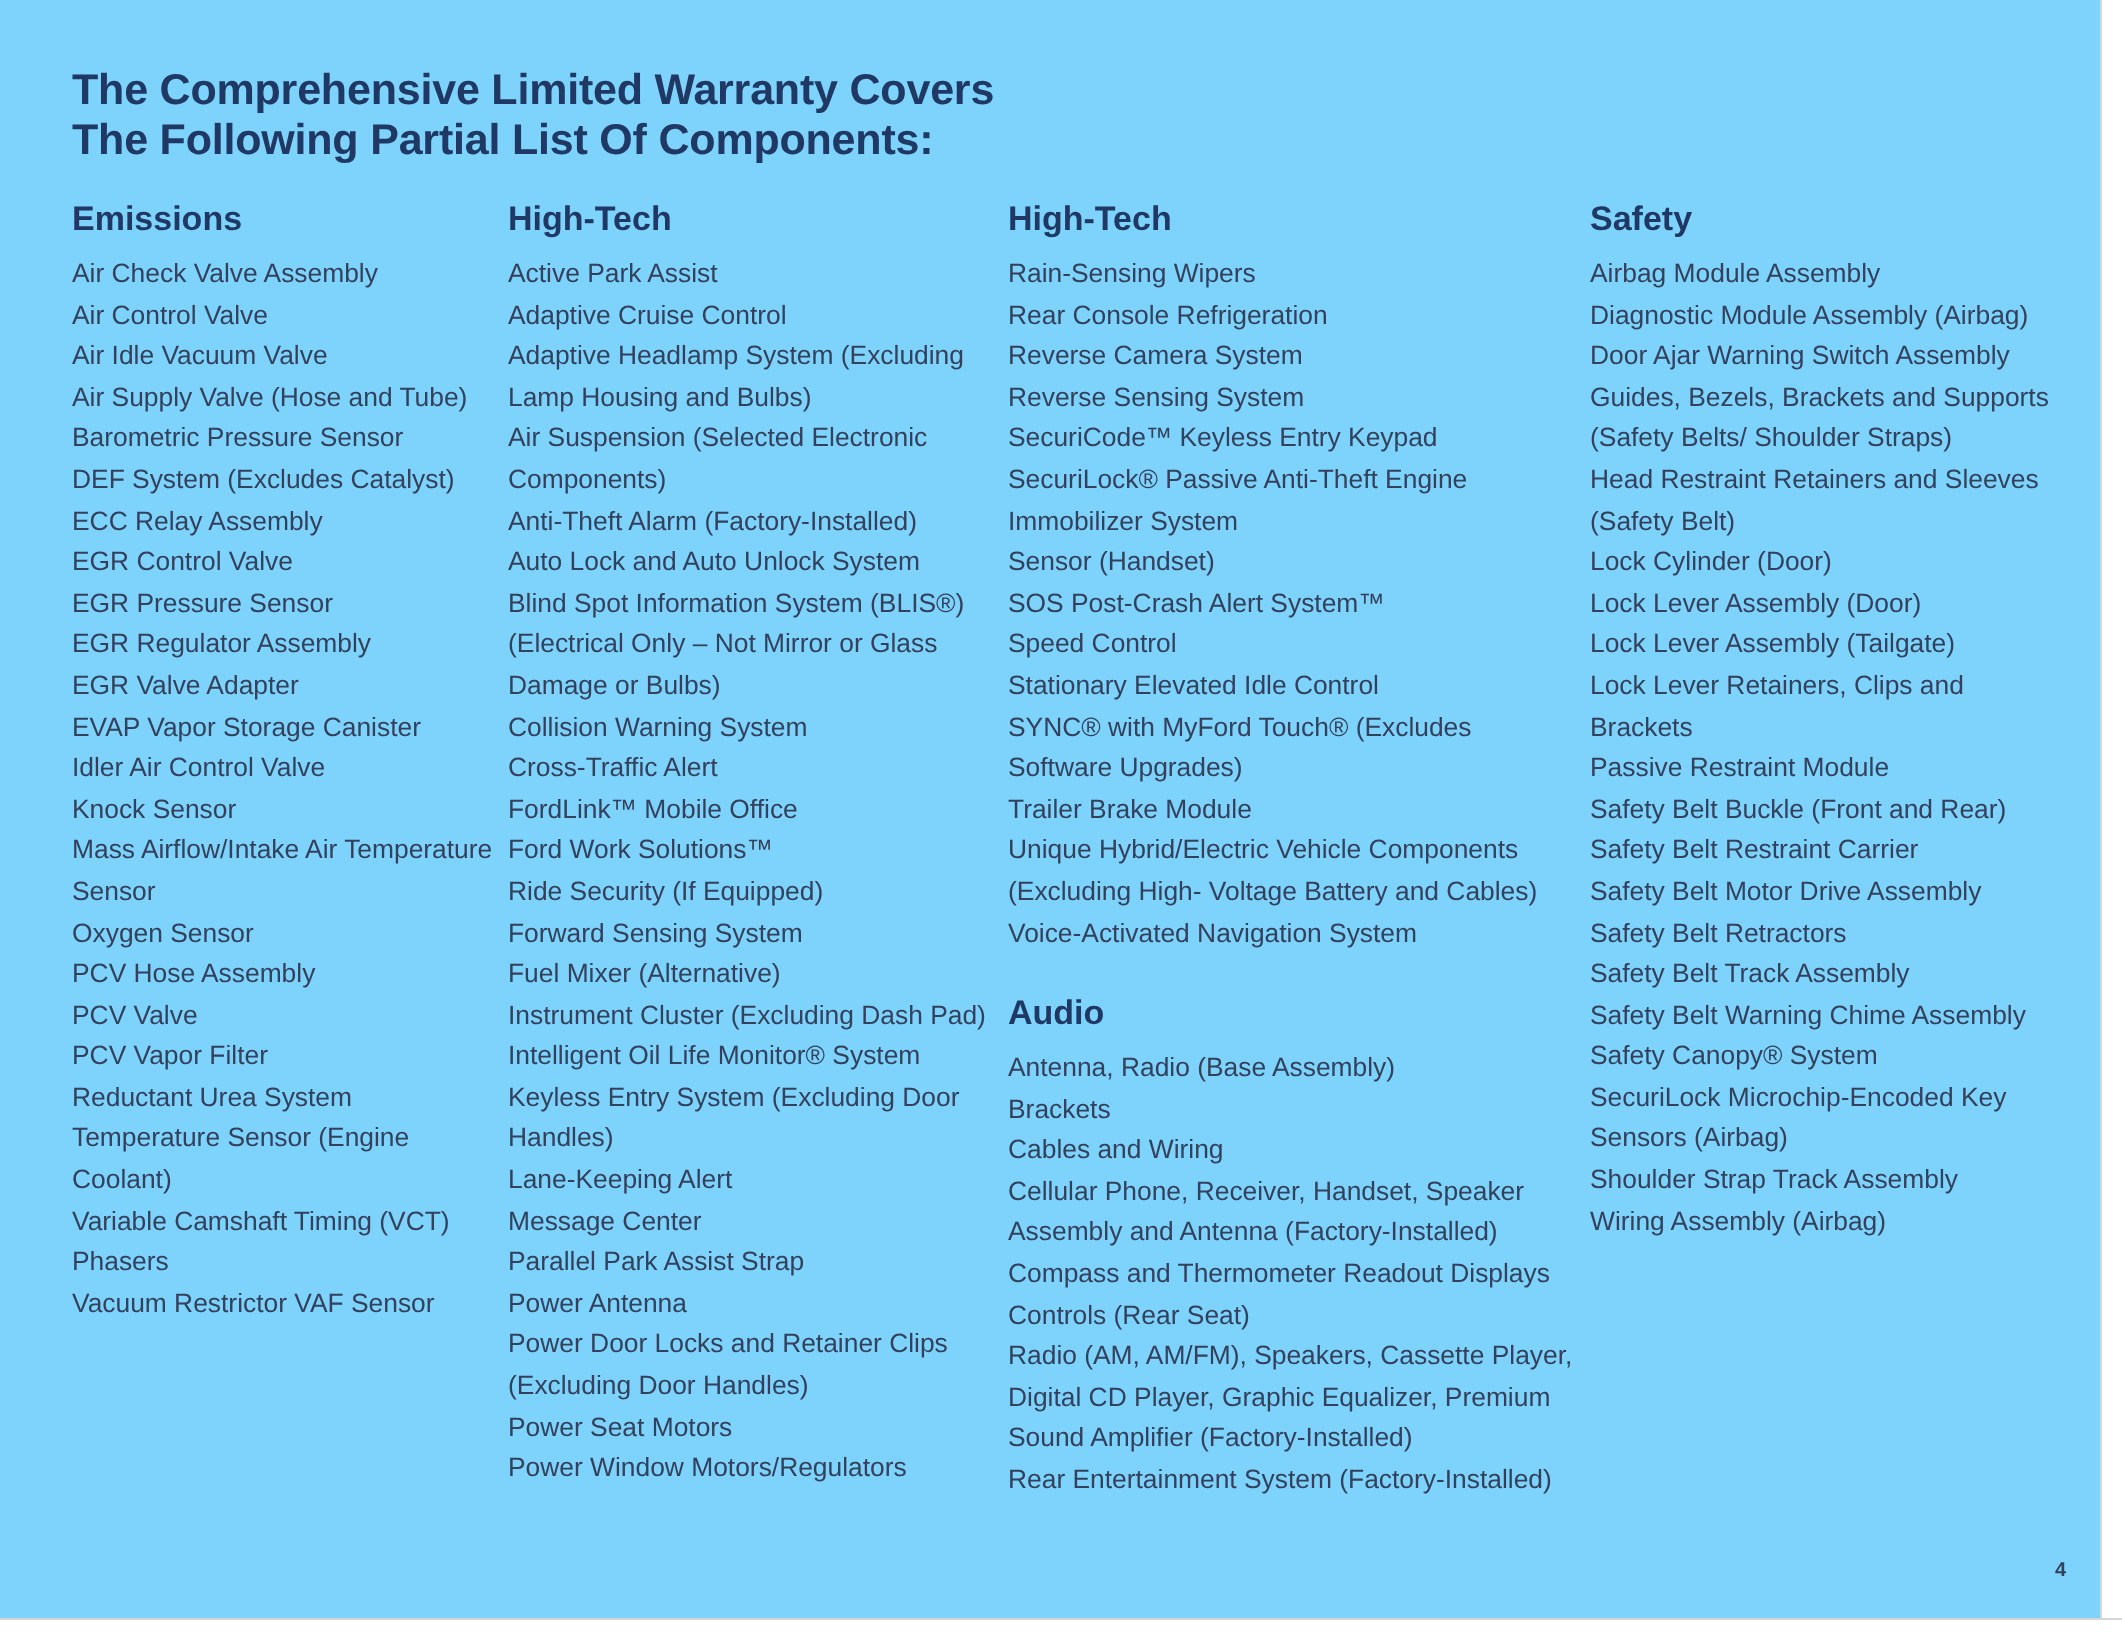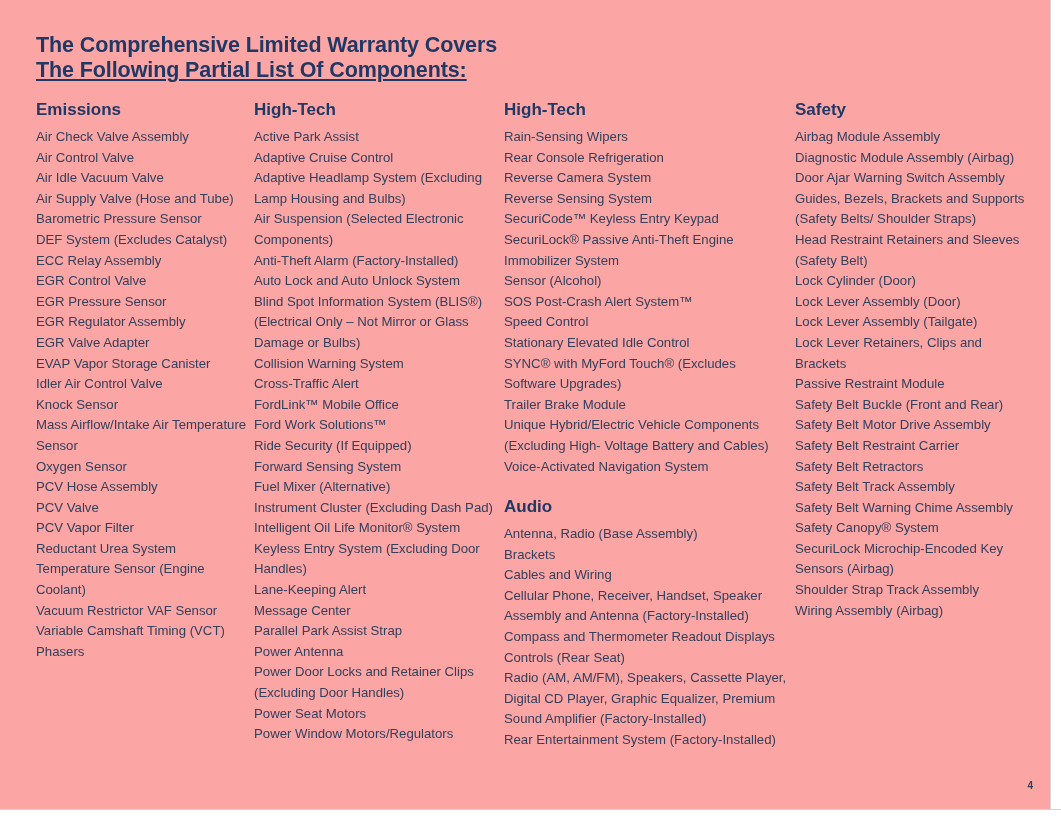--- a/index.html
+++ b/index.html
@@ -13,21 +13,21 @@
     font-family: "Liberation Sans", sans-serif;
     color: #2b3a56;
     position: relative;
     overflow: hidden;
   }
   .page {
     position: absolute;
     left: 0; top: 0;
     width: 1061px;
     height: 819px;
-    background: #fca5a5;
+    background: #7dd3fc;
     box-sizing: border-box;
   }
   .page-border-right {
     position: absolute;
     right: 0; top: 0;
     width: 10px; height: 819px;
     background: #ffffff;
     border-left: 1px solid #d6d6d6;
   }
   .page-border-bottom {
@@ -41,21 +41,21 @@
     position: absolute;
     left: 36px;
     top: 33px;
     margin: 0;
     font-size: 21.5px;
     line-height: 25px;
     font-weight: bold;
     color: #1f3864;
     letter-spacing: -0.1px;
   }
-  h1.doc-title .line2 { display: block; text-decoration: underline; }
+  h1.doc-title .line2 { display: block; }
 
   .columns {
     position: absolute;
     left: 36px;
     top: 100px;
     width: 1000px;
   }
   .col {
     position: absolute;
     top: 0;
@@ -125,22 +125,22 @@
         <li>EVAP Vapor Storage Canister</li>
         <li>Idler Air Control Valve</li>
         <li>Knock Sensor</li>
         <li>Mass Airflow/Intake Air Temperature Sensor</li>
         <li>Oxygen Sensor</li>
         <li>PCV Hose Assembly</li>
         <li>PCV Valve</li>
         <li>PCV Vapor Filter</li>
         <li>Reductant Urea System</li>
         <li>Temperature Sensor (Engine Coolant)</li>
+        <li>Variable Camshaft Timing (VCT) Phasers</li>
         <li>Vacuum Restrictor VAF Sensor</li>
-        <li>Variable Camshaft Timing (VCT) Phasers</li>
       </ul>
     </div>
 
     <div class="col col-2">
       <div class="col-head">High-Tech</div>
       <ul class="items">
         <li>Active Park Assist</li>
         <li>Adaptive Cruise Control</li>
         <li>Adaptive Headlamp System (Excluding Lamp Housing and Bulbs)</li>
         <li>Air Suspension (Selected Electronic Components)</li>
@@ -169,21 +169,21 @@
 
     <div class="col col-3">
       <div class="col-head">High-Tech</div>
       <ul class="items">
         <li>Rain-Sensing Wipers</li>
         <li>Rear Console Refrigeration</li>
         <li>Reverse Camera System</li>
         <li>Reverse Sensing System</li>
         <li>SecuriCode™ Keyless Entry Keypad</li>
         <li>SecuriLock® Passive Anti-Theft Engine Immobilizer System</li>
-        <li>Sensor (Alcohol)</li>
+        <li>Sensor (Handset)</li>
         <li>SOS Post-Crash Alert System™</li>
         <li>Speed Control</li>
         <li>Stationary Elevated Idle Control</li>
         <li>SYNC® with MyFord Touch® (Excludes Software Upgrades)</li>
         <li>Trailer Brake Module</li>
         <li>Unique Hybrid/Electric Vehicle Components (Excluding High- Voltage Battery and Cables)</li>
         <li>Voice-Activated Navigation System</li>
       </ul>
       <div class="col-head second">Audio</div>
       <ul class="items">
@@ -205,22 +205,22 @@
         <li>Diagnostic Module Assembly (Airbag)</li>
         <li>Door Ajar Warning Switch Assembly</li>
         <li>Guides, Bezels, Brackets and Supports (Safety Belts/ Shoulder Straps)</li>
         <li>Head Restraint Retainers and Sleeves (Safety Belt)</li>
         <li>Lock Cylinder (Door)</li>
         <li>Lock Lever Assembly (Door)</li>
         <li>Lock Lever Assembly (Tailgate)</li>
         <li>Lock Lever Retainers, Clips and Brackets</li>
         <li>Passive Restraint Module</li>
         <li>Safety Belt Buckle (Front and Rear)</li>
+        <li>Safety Belt Restraint Carrier</li>
         <li>Safety Belt Motor Drive Assembly</li>
-        <li>Safety Belt Restraint Carrier</li>
         <li>Safety Belt Retractors</li>
         <li>Safety Belt Track Assembly</li>
         <li>Safety Belt Warning Chime Assembly</li>
         <li>Safety Canopy® System</li>
         <li>SecuriLock Microchip-Encoded Key</li>
         <li>Sensors (Airbag)</li>
         <li>Shoulder Strap Track Assembly</li>
         <li>Wiring Assembly (Airbag)</li>
       </ul>
     </div>

